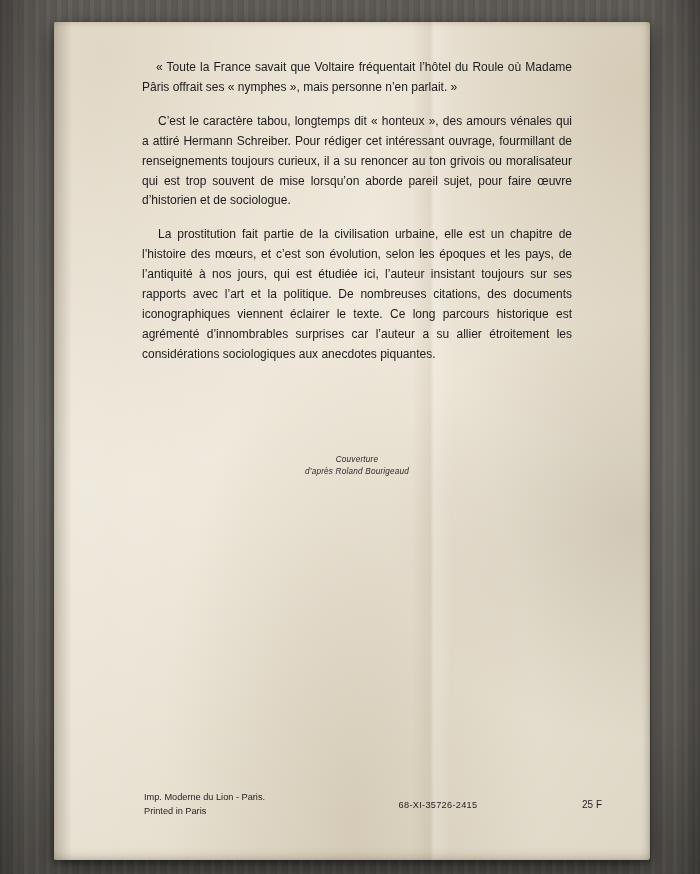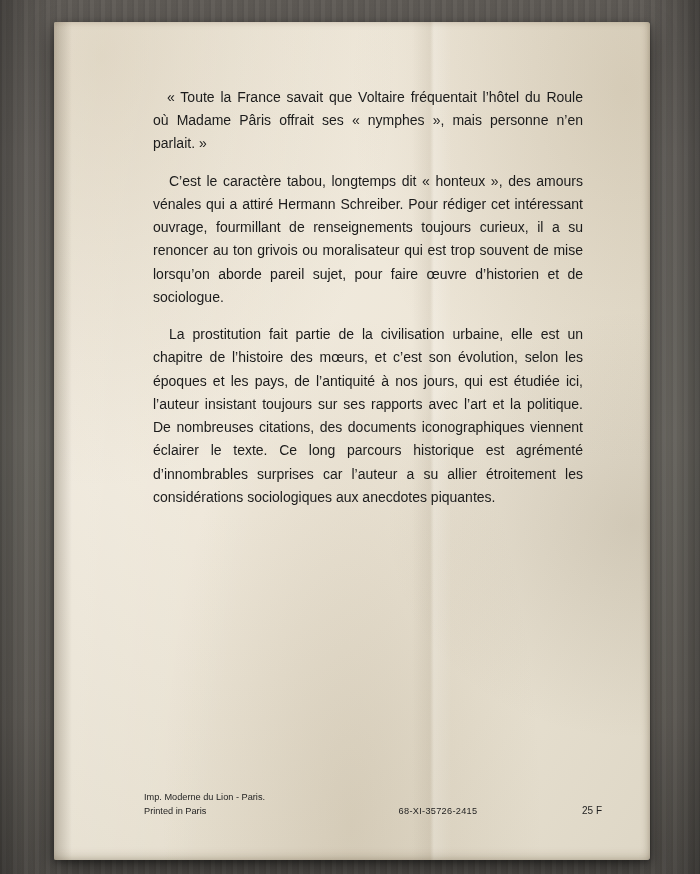--- a/index.html
+++ b/index.html
@@ -103,28 +103,27 @@
       inset -6px 0 10px -6px rgba(90,75,50,0.45),
       inset 0 -8px 12px -8px rgba(90,75,50,0.40),
       inset 0 6px 10px -8px rgba(90,75,50,0.30);
     pointer-events: none;
   }
 
   
   .blurb {
     position: absolute;
     left: 88px;
-    top: 64px;
+    top: 36px;
     width: 430px;
     color: #1b1b1b;
-    font-size: 14px;
+    font-size: 12px;
     line-height: 1.66;
     text-align: justify;
     font-family: "Liberation Sans", sans-serif;
-    margin-left: 11px;
   }
   .blurb p {
     margin: 0 0 14px 0;
   }
   .blurb p.quote {
     text-indent: 14px;
   }
   .blurb p.indent {
     text-indent: 16px;
   }
@@ -142,21 +141,21 @@
     letter-spacing: 0.2px;
   }
 
   
   .footer {
     position: absolute;
     left: 90px;
     right: 48px;
     top: 768px;
     display: flex;
-    align-items: flex-end;
+    align-items: center;
     justify-content: space-between;
     font-size: 9.2px;
     line-height: 1.55;
     color: #1f1f1f;
   }
   .footer .printer { width: 190px; }
   .footer .code {
     flex: 1;
     text-align: center;
     padding-left: 10px;
@@ -181,20 +180,24 @@
     <div class="crease"></div>
     <div class="spine-shade"></div>
     <div class="edge-wear"></div>
 
     <div class="blurb">
       <p class="quote">« Toute la France savait que Voltaire fréquentait l’hôtel du Roule où Madame Pâris offrait ses « nymphes », mais personne n’en parlait. »</p>
       <p class="indent">C’est le caractère tabou, longtemps dit « honteux », des amours vénales qui a attiré Hermann Schreiber. Pour rédiger cet intéressant ouvrage, fourmillant de renseignements toujours curieux, il a su renoncer au ton grivois ou moralisateur qui est trop souvent de mise lorsqu’on aborde pareil sujet, pour faire œuvre d’historien et de sociologue.</p>
       <p class="indent">La prostitution fait partie de la civilisation urbaine, elle est un chapitre de l’histoire des mœurs, et c’est son évolution, selon les époques et les pays, de l’antiquité à nos jours, qui est étudiée ici, l’auteur insistant toujours sur ses rapports avec l’art et la politique. De nombreuses citations, des documents iconographiques viennent éclairer le texte. Ce long parcours historique est agrémenté d’innombrables surprises car l’auteur a su allier étroitement les considérations sociologiques aux anecdotes piquantes.</p>
     </div>
 
+    <div class="cover-credit">
+      <div>Couverture</div>
+      <div>d’après Roland Bourigeaud</div>
+    </div>
 
     <div class="footer">
       <div class="printer">
         <div>Imp. Moderne du Lion - Paris.</div>
         <div>Printed in Paris</div>
       </div>
       <div class="code">68-XI-35726-2415</div>
       <div class="price">25 F</div>
     </div>
   </div>

